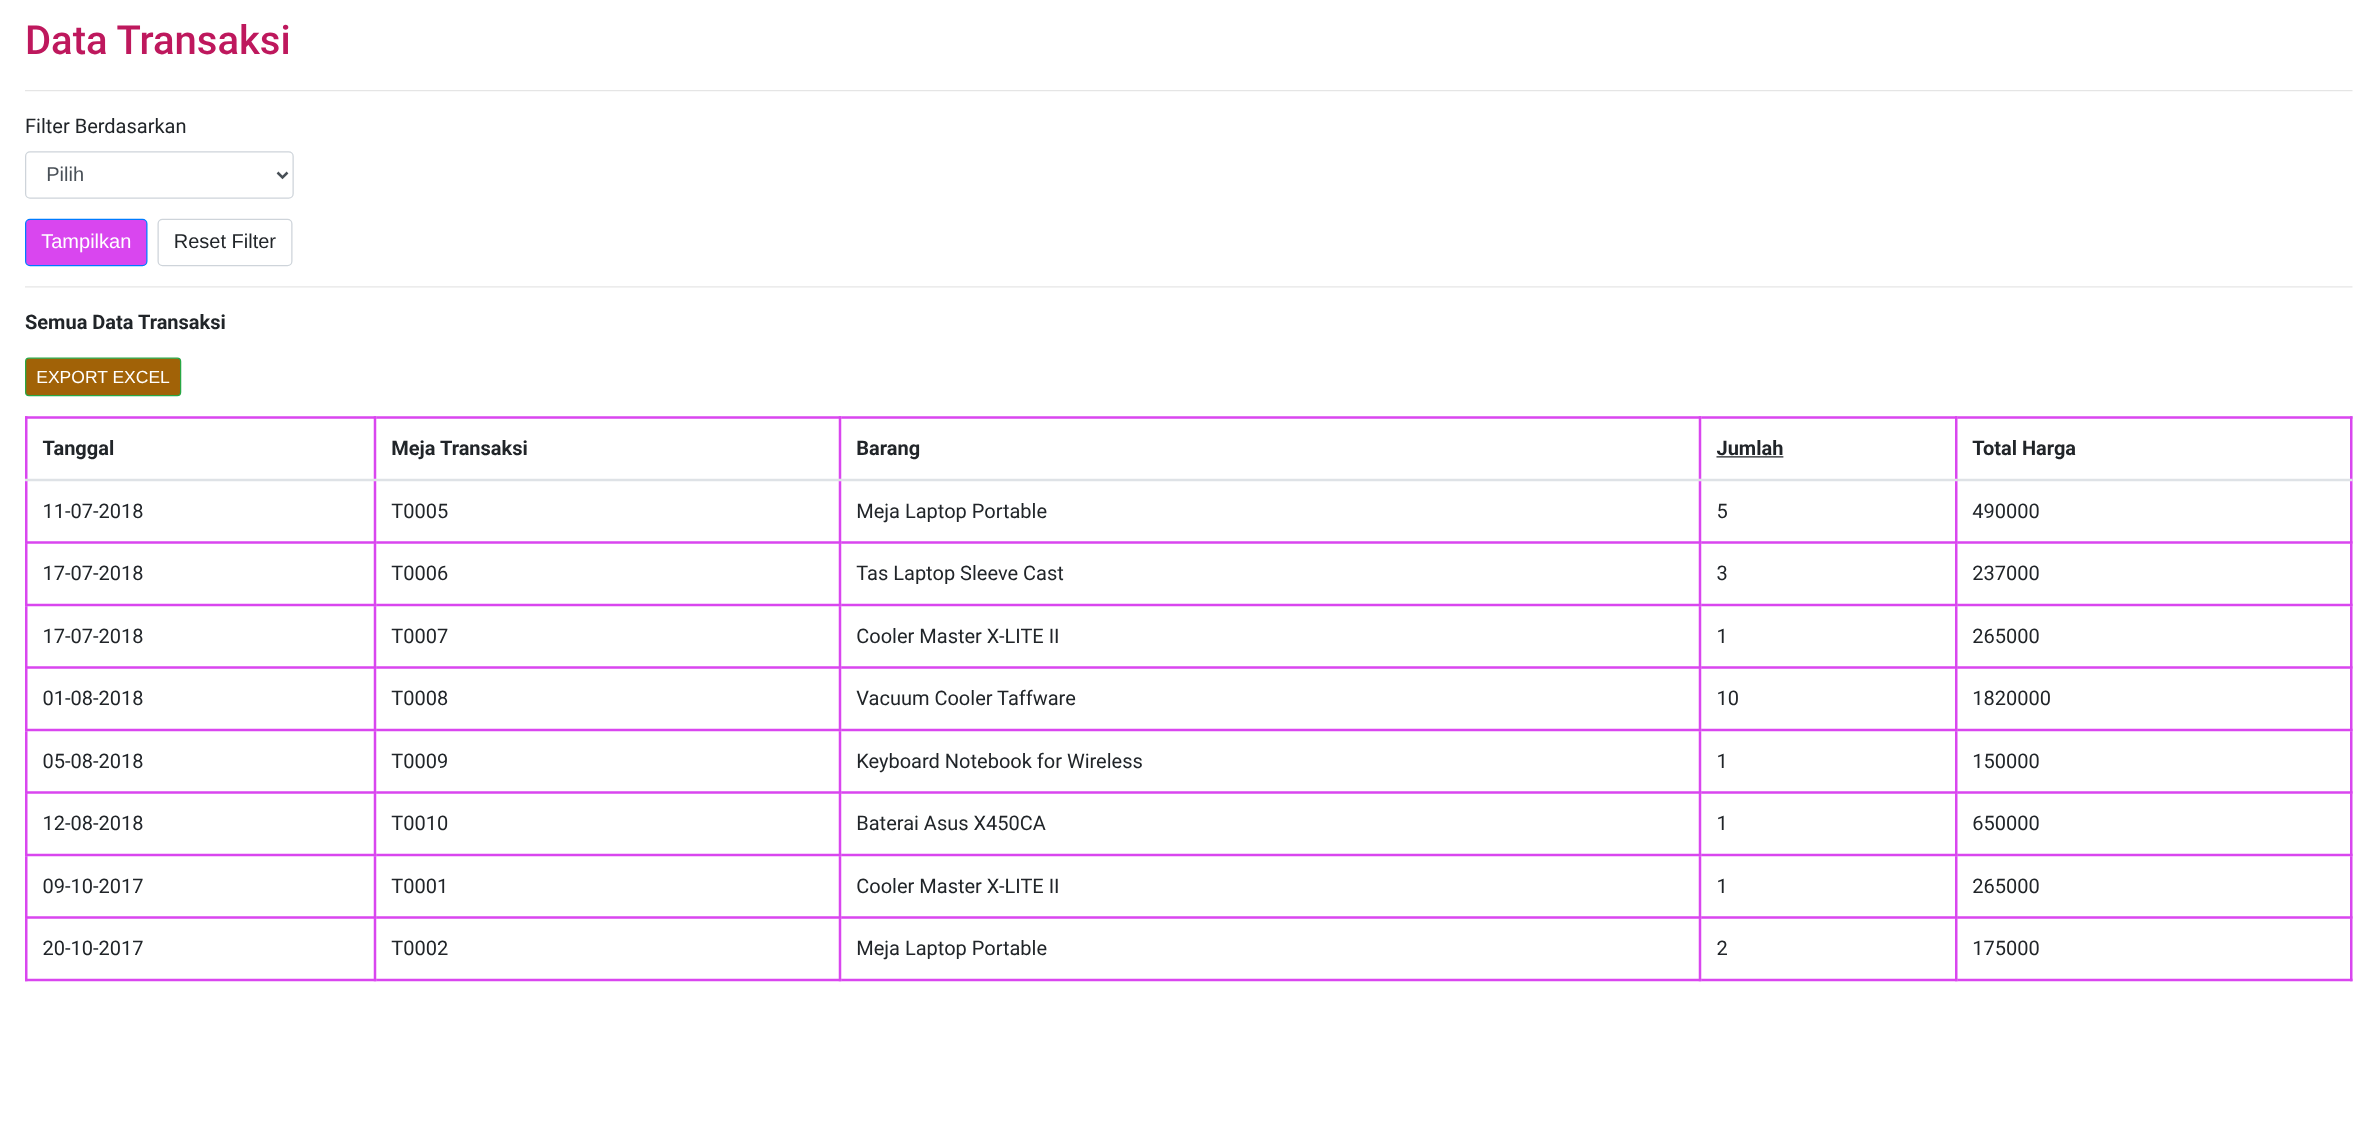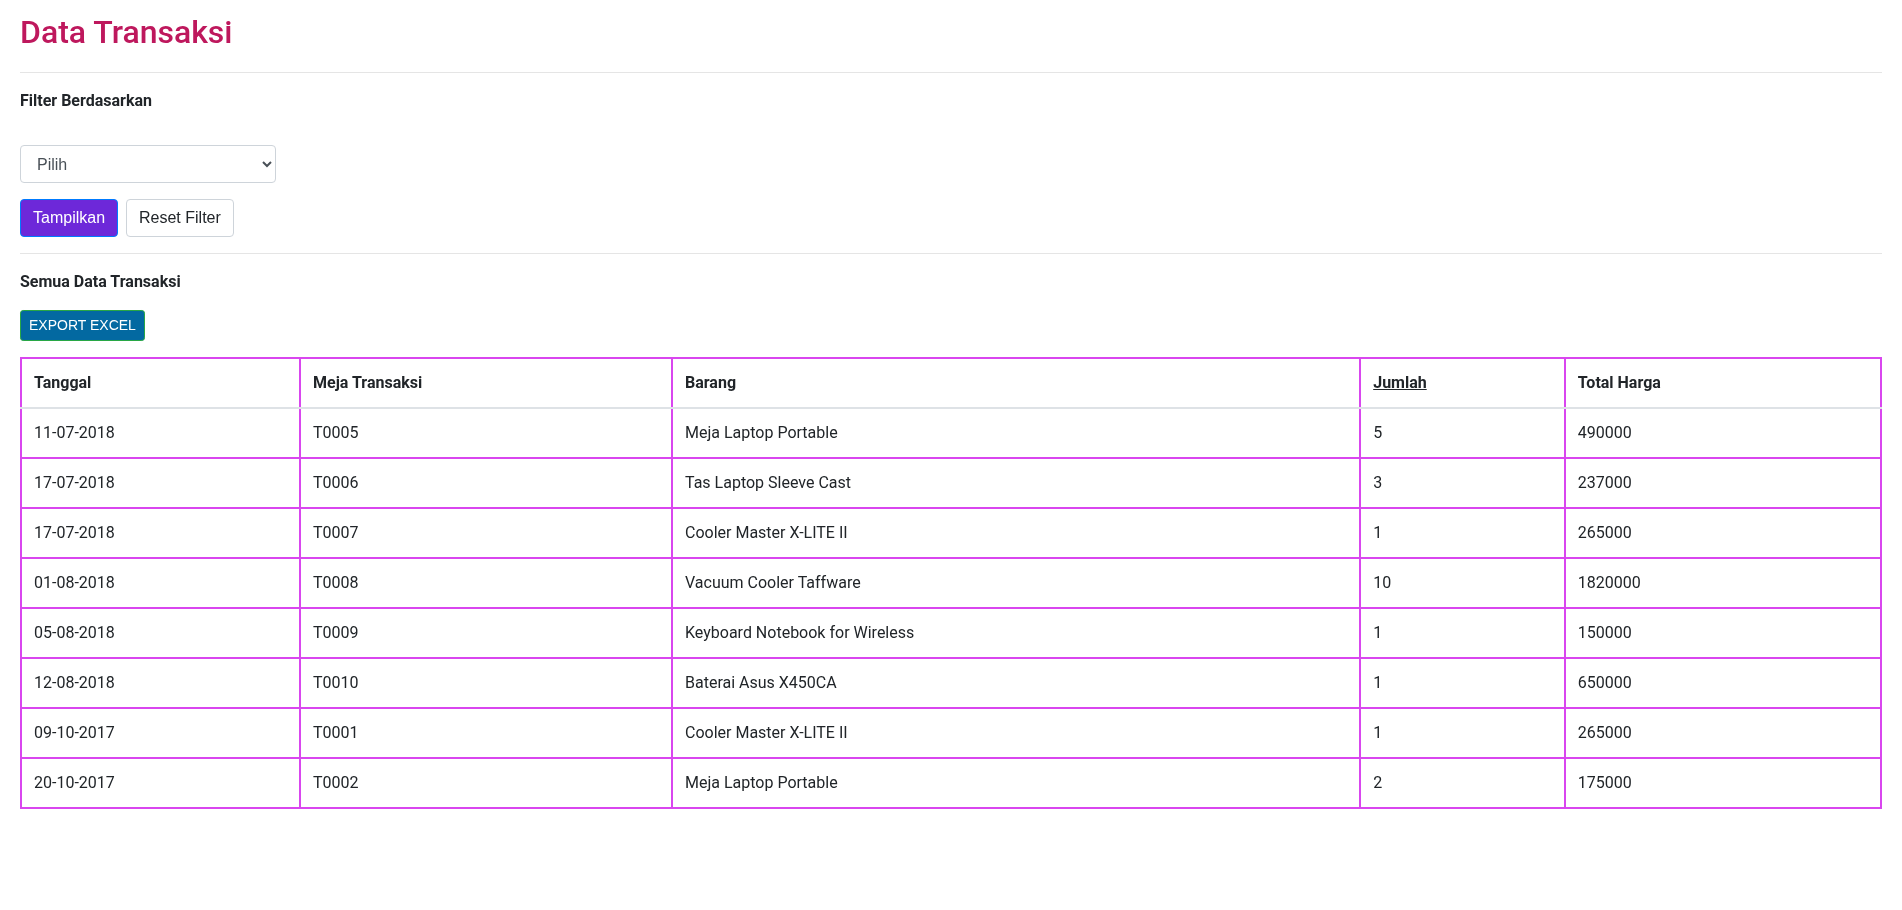--- a/index.html
+++ b/index.html
@@ -26,62 +26,61 @@
       margin-bottom: 1rem;
       border: 0;
       border-top: 1px solid rgba(0,0,0,0.1);
     }
     .form-group {
       margin-bottom: 1rem;
     }
     .form-group label {
       display: inline-block;
       margin-bottom: 0.5rem;
-      font-weight: 700;
+      font-weight: 400;
     }
     .form-control-select {
       display: block;
-      width: 256px;
+      width: 215px;
       height: calc(1.5em + 0.75rem + 2px);
       padding: 0.375rem 0.75rem;
       font-size: 1rem;
       font-weight: 400;
       line-height: 1.5;
       color: #495057;
       background-color: #fff;
       border: 1px solid #ced4da;
       border-radius: 0.25rem;
-      margin-top: 24px;
     }
     .btn {
       display: inline-block;
       font-weight: 400;
       text-align: center;
       vertical-align: middle;
       user-select: none;
       padding: 0.375rem 0.75rem;
       font-size: 1rem;
       line-height: 1.5;
       border-radius: 0.25rem;
       cursor: pointer;
       border: 1px solid transparent;
     }
     .btn-primary {
       color: #fff;
-      background-color: #6d28d9;
+      background-color: #d946ef;
       border-color: #007bff;
     }
     .btn-outline-secondary {
       color: #212529;
       background-color: transparent;
       border-color: #ced4da;
     }
     .btn-success {
       color: #fff;
-      background-color: #0369a1;
+      background-color: #a16207;
       border-color: #28a745;
       padding: 0.25rem 0.5rem;
       font-size: 0.875rem;
       border-radius: 0.2rem;
     }
     .table {
       width: 100%;
       margin-bottom: 1rem;
       color: #212529;
       border-collapse: collapse;

